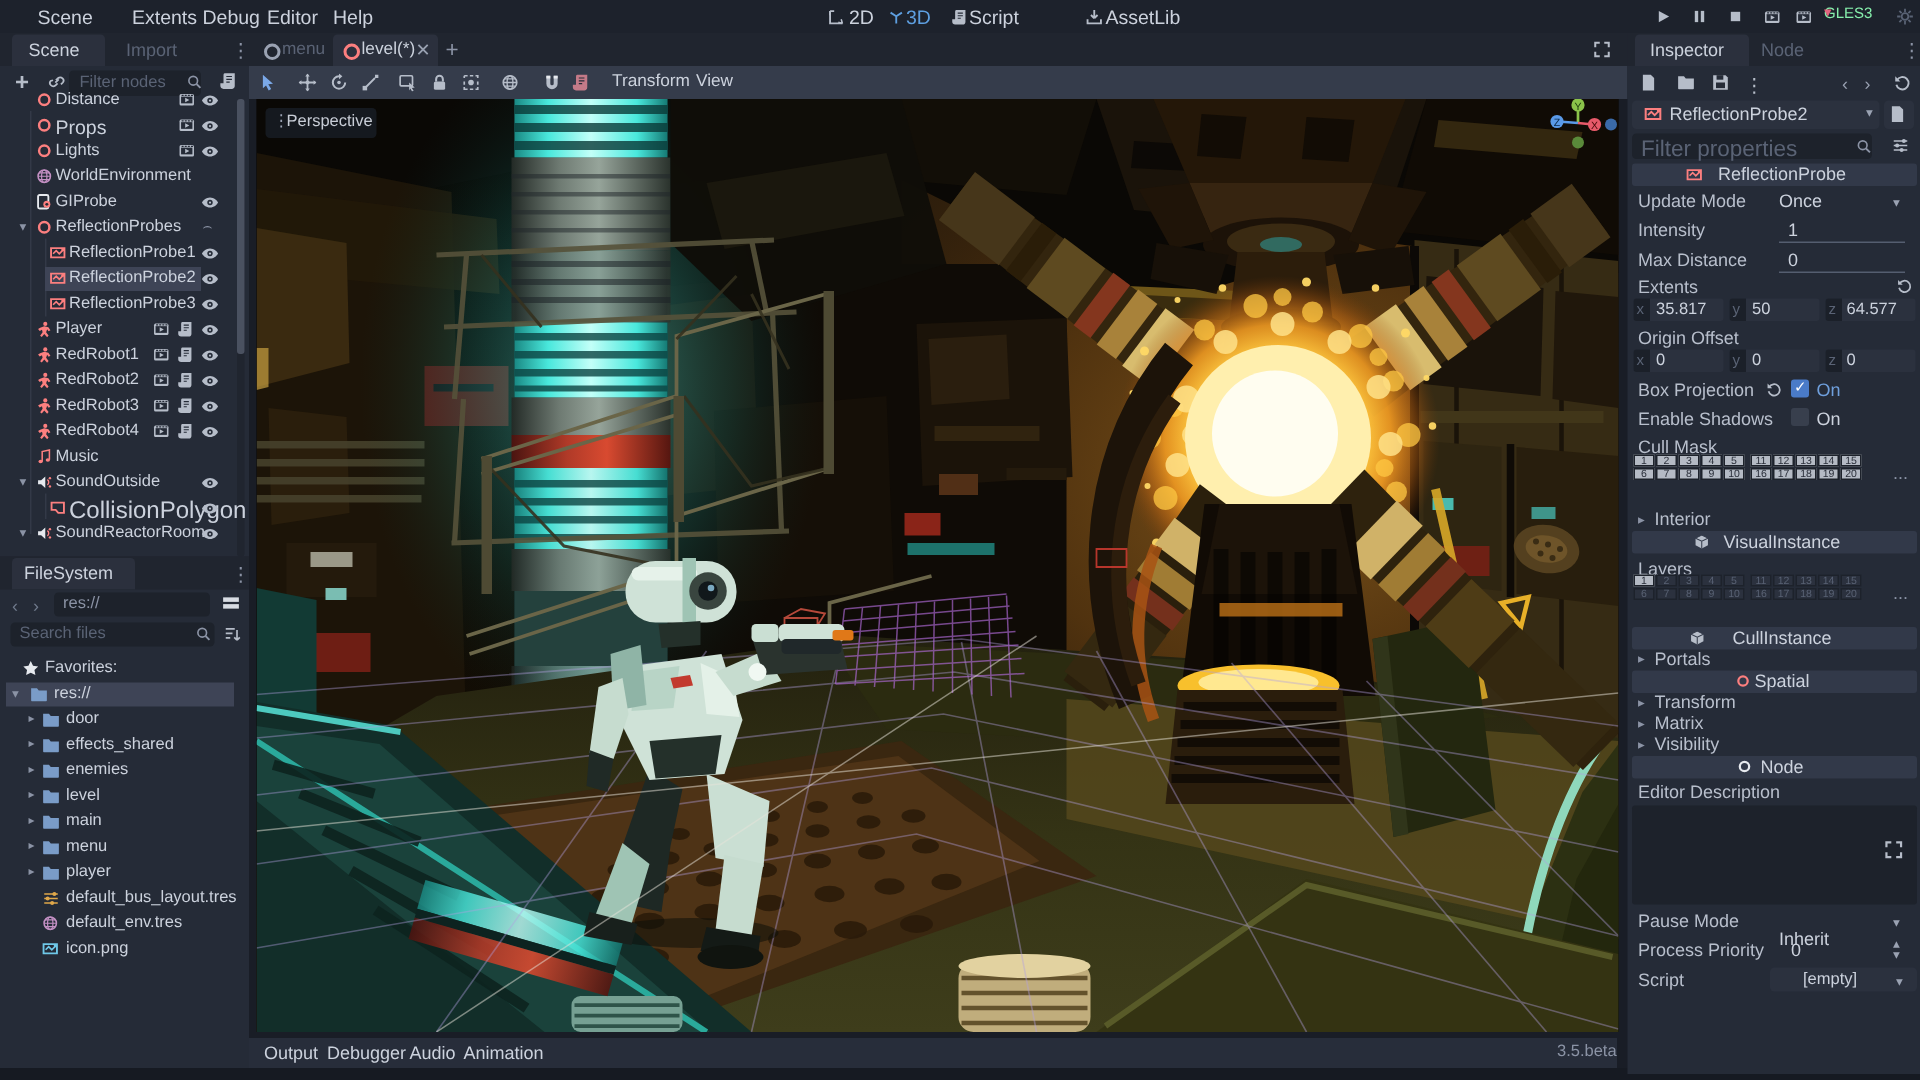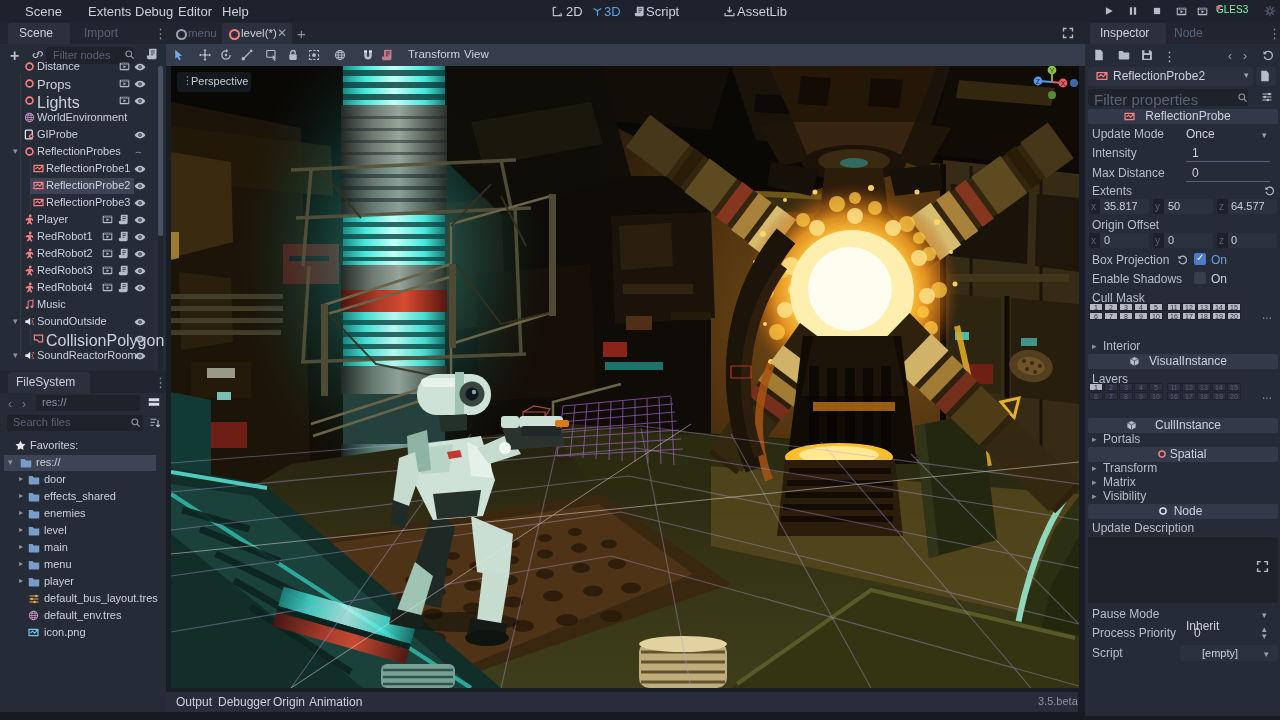--- a/index.html
+++ b/index.html
@@ -39,21 +39,21 @@
 
 <div id="scenetree" style="font-size:0;">
     <div class="a" style="left:20px;top:74px;width:1px;height:282px;background:#333947;"></div>
 <div class="a" style="left:30px;top:159px;width:1px;height:52px;background:#333947;"></div>
 <div class="a" style="left:30px;top:329px;width:1px;height:17px;background:#333947;"></div>
     <div class="a" style="left:158px;top:66px;width:5px;height:305px;background:#20252f;border-radius:2px;"></div>
     <div class="a" style="left:158px;top:66px;width:5px;height:170px;background:#4a5160;border-radius:2px;"></div>
 <div class="a" style="left:30px;top:178px;width:104px;height:16px;background:#3e4456;"></div>
 <div class="t" style="left:37px;top:60px;font-size:11px;">Distance</div>
 <div class="t" style="left:37px;top:77px;font-size:13px;">Props</div>
-<div class="t" style="left:37px;top:94px;font-size:16px;">Lights</div>
+<div class="t" style="left:37px;top:94px;font-size:11px;">Lights</div>
 <div class="t" style="left:37px;top:111px;font-size:11px;">WorldEnvironment</div>
 <div class="t" style="left:37px;top:128px;font-size:11px;">GIProbe</div>
 <div class="t" style="left:37px;top:145px;font-size:11px;">ReflectionProbes</div>
 <div class="t" style="left:37px;top:213px;font-size:11px;">Player</div>
 <div class="t" style="left:37px;top:230px;font-size:11px;">RedRobot1</div>
 <div class="t" style="left:37px;top:247px;font-size:11px;">RedRobot2</div>
 <div class="t" style="left:37px;top:264px;font-size:11px;">RedRobot3</div>
 <div class="t" style="left:37px;top:281px;font-size:11px;">RedRobot4</div>
 <div class="t" style="left:37px;top:298px;font-size:11px;">Music</div>
 <div class="t" style="left:37px;top:315px;font-size:11px;">SoundOutside</div>
@@ -612,21 +612,21 @@
 <circle cx="45" cy="21" r="4.4" fill="#e85a6a"></circle>
       <text x="45" y="24" font-size="7" text-anchor="middle" fill="#4a0a0a">X</text>
 <circle cx="56" cy="21" r="4" fill="#3a6aa8"></circle>
 <circle cx="34" cy="33" r="4" fill="#5a8a3a"></circle>
 </svg>
   </div>
 
 <div class="a" style="left:166px;top:692px;width:912px;height:20px;background:#272d3a;"></div>
 <div class="t" style="left:176px;top:695px;">Output</div>
 <div class="t" style="left:218px;top:695px;">Debugger</div>
-<div class="t" style="left:273px;top:695px;">Origin</div>
+<div class="t" style="left:273px;top:695px;">Audio</div>
 <div class="t" style="left:309px;top:695px;">Animation</div>
 <div class="t d2" style="left:1038px;top:695px;font-size:11px;">3.5.beta</div>
 
 <div class="a" style="left:1085px;top:22px;width:195px;height:694px;background:#252b37;"></div>
 <div class="a" style="left:1085px;top:22px;width:195px;height:22px;background:#20252f;"></div>
 <div class="a" style="left:1090px;top:23px;width:76px;height:21px;background:#2b303d;border-radius:3px 3px 0 0;"></div>
 <div class="t" style="left:1100px;top:26px;">Inspector</div>
 <div class="t dim" style="left:1174px;top:26px;">Node</div>
 <div id="inspector">
 
@@ -778,21 +778,21 @@
 <div class="fold" style="left:1092px;top:434px;">▸</div>
     <div class="row-lbl" style="left:1103px;top:432px;">Portals</div>
 <div class="cat" style="left:1088px;top:447px;width:190px;height:15px;line-height:15px;">&nbsp;&nbsp;&nbsp;Spatial</div>
 <div class="fold" style="left:1092px;top:463px;">▸</div>
     <div class="row-lbl" style="left:1103px;top:461px;">Transform</div>
 <div class="fold" style="left:1092px;top:477px;">▸</div>
     <div class="row-lbl" style="left:1103px;top:475px;">Matrix</div>
 <div class="fold" style="left:1092px;top:491px;">▸</div>
     <div class="row-lbl" style="left:1103px;top:489px;">Visibility</div>
 <div class="cat" style="left:1088px;top:504px;width:190px;height:15px;line-height:15px;">&nbsp;&nbsp;&nbsp;Node</div>
-<div class="row-lbl" style="top:521px;">Update Description</div>
+<div class="row-lbl" style="top:521px;">Editor Description</div>
 <div class="box" style="left:1088px;top:537px;width:190px;height:66px;border-radius:2px;"></div>
 <div class="row-lbl" style="top:607px;">Pause Mode</div>
     <div class="vv" style="left:1186px;top:607px;margin-top:12px;">Inherit</div>
     <div class="arrow" style="left:1262px;top:610px;">▾</div>
 <div class="row-lbl" style="top:626px;">Process Priority</div>
     <div class="vv" style="left:1194px;top:626px;">0</div>
     <div class="arrow" style="left:1262px;top:624px;">▴</div>
     <div class="arrow" style="left:1262px;top:631px;">▾</div>
 <div class="row-lbl" style="top:646px;">Script</div>
 <div class="a" style="left:1180px;top:645px;width:98px;height:16px;background:#2b313e;border-radius:3px;"></div>

